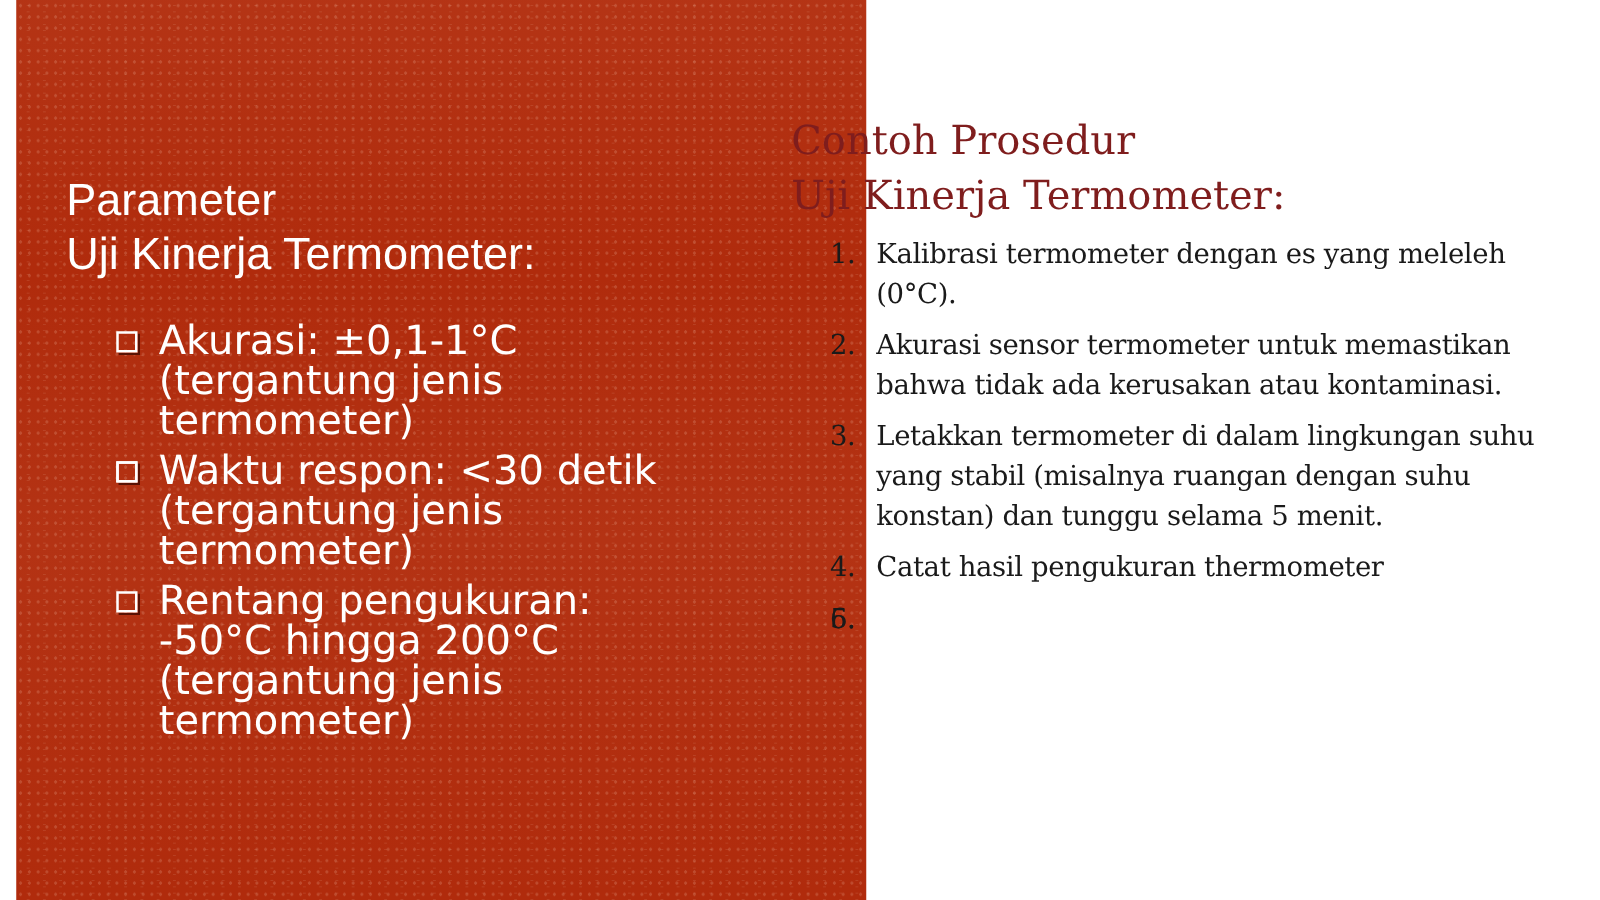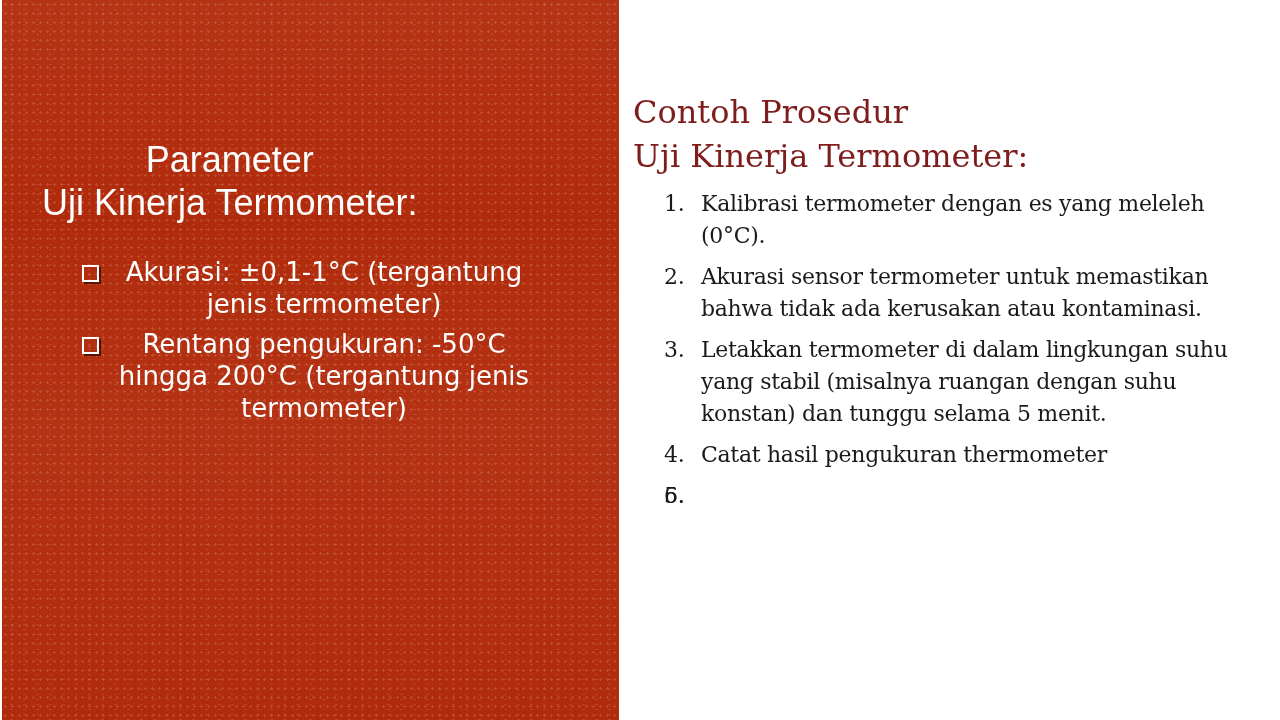--- a/index.html
+++ b/index.html
@@ -1,43 +1,42 @@
 <!DOCTYPE html>
 <html><head>
   <meta charset="utf-8">
   <style>
     html, body { margin: 0; padding: 0; }
     body {
       width: 1280px; height: 720px; position: relative; overflow: hidden;
       background: #ffffff;
     }
     .left-panel {
-      position: absolute; left: 2px; top: 0; width: 617px; height: 720px;
+      position: absolute; left: 13px; top: 0; width: 680px; height: 720px;
       background-color: #b02b0c;
       background-image:
         radial-gradient(rgba(255,220,200,0.18) 1px, transparent 1.2px),
         radial-gradient(rgba(255,230,210,0.12) 1px, transparent 1.4px),
         linear-gradient(180deg, rgba(255,200,170,0.06) 0%, rgba(0,0,0,0) 30%, rgba(255,200,170,0.05) 60%, rgba(0,0,0,0) 100%);
       background-size: 7px 9px, 13px 5px, 100% 100%;
       background-position: 0 0, 3px 2px, 0 0;
-      text-align: center;
     }
     .left-title {
       position: absolute; left: 40px; top: 138px;
       color: #ffffff;
       font-family: "Liberation Sans", sans-serif;
       font-size: 36px; line-height: 43px; font-weight: normal;
       margin: 0;
     }
     .left-list {
       position: absolute; left: 80px; top: 256px; width: 450px;
       list-style: none; margin: 0; padding: 0;
       color: #ffffff;
       font-family: "DejaVu Sans", sans-serif;
-      font-size: 26px; line-height: 32px;
+      font-size: 32px; line-height: 32px;
     }
     .left-list li {
       position: relative; padding-left: 34px; margin-bottom: 8px;
     }
     .bullet-box {
       position: absolute; left: 0; top: 9px;
       width: 13px; height: 13px;
       border: 2px solid #ffffff;
       box-shadow: 2px 2px 0 #5a1204;
       background: transparent;
@@ -75,20 +74,24 @@
   <ul class="left-list">
     <li>
       <span class="bullet-box"></span>
       <span>Akurasi: ±0,1-1°C (tergantung jenis termometer)</span>
     </li>
     <li>
       <span class="bullet-box"></span>
     </li>
     <li>
       <span class="bullet-box"></span>
+      <span>Waktu respon: &lt;30 detik (tergantung jenis termometer)</span>
+    </li>
+    <li>
+      <span class="bullet-box"></span>
       <span>Rentang pengukuran: -50°C hingga 200°C (tergantung jenis termometer)</span>
     </li>
   </ul>
 </div>
 
 <h2 class="right-title">
   <span>Contoh Prosedur</span><br>
   <span>Uji Kinerja Termometer:</span>
 </h2>
 

